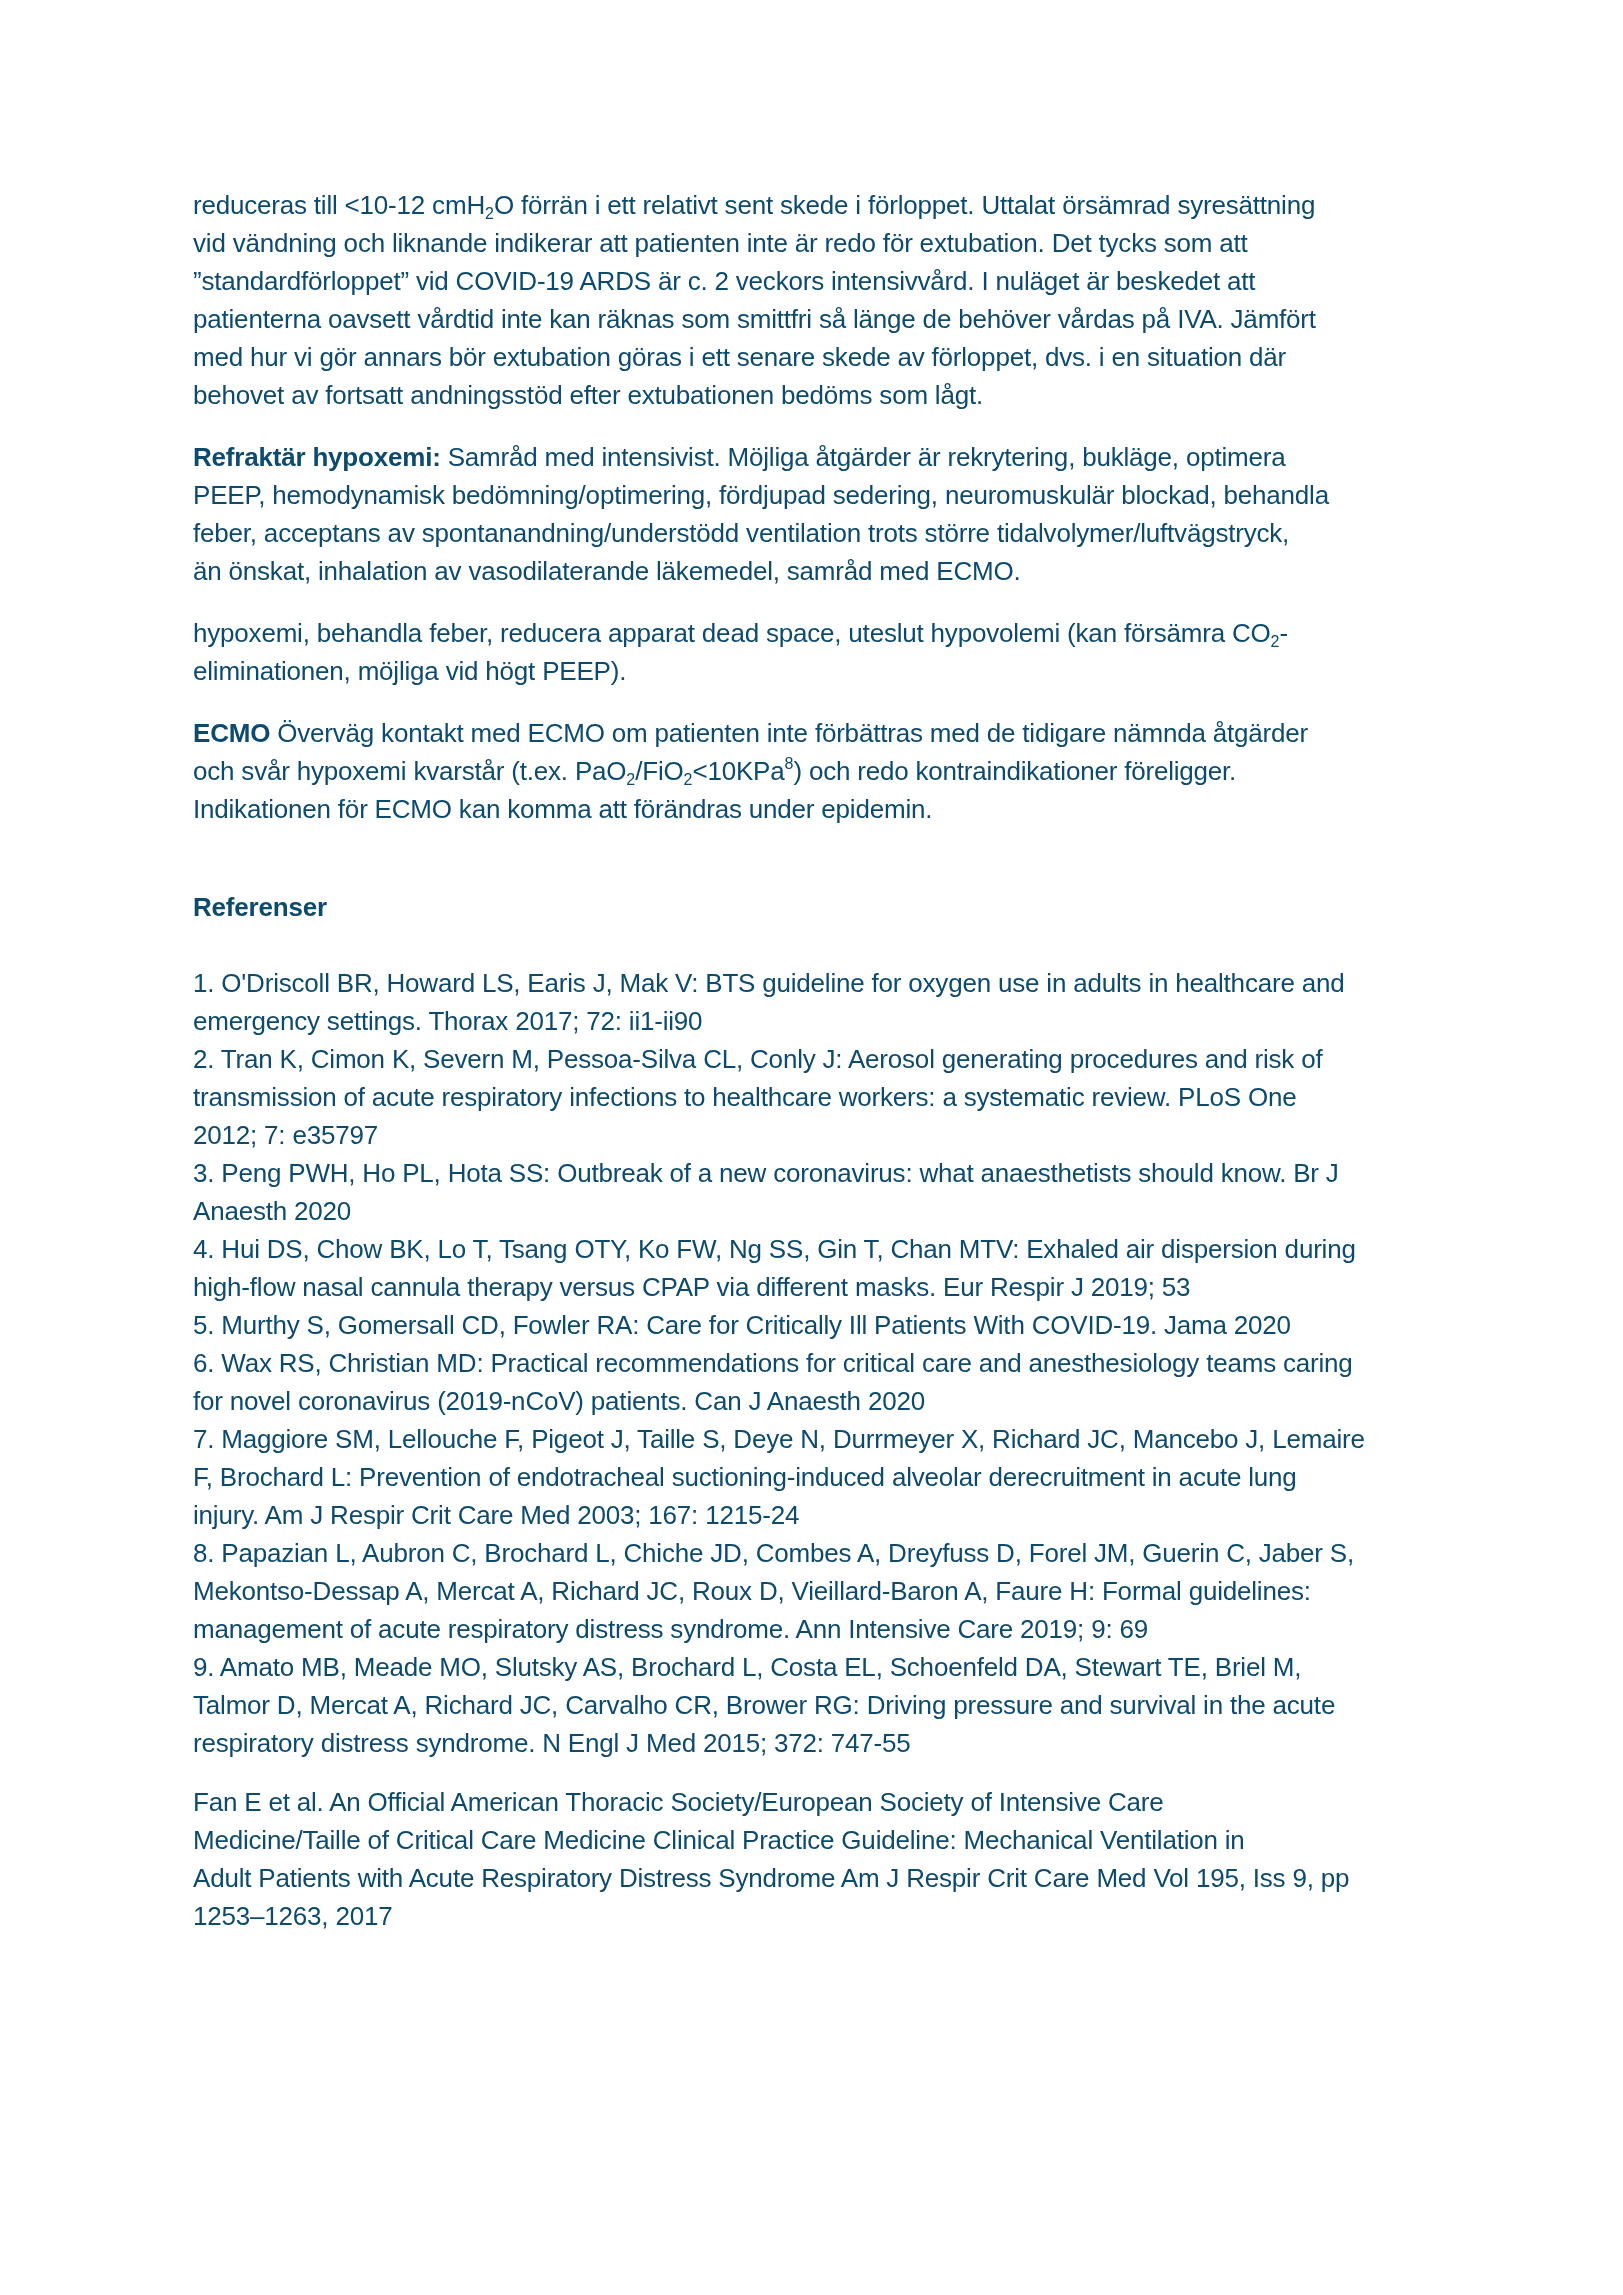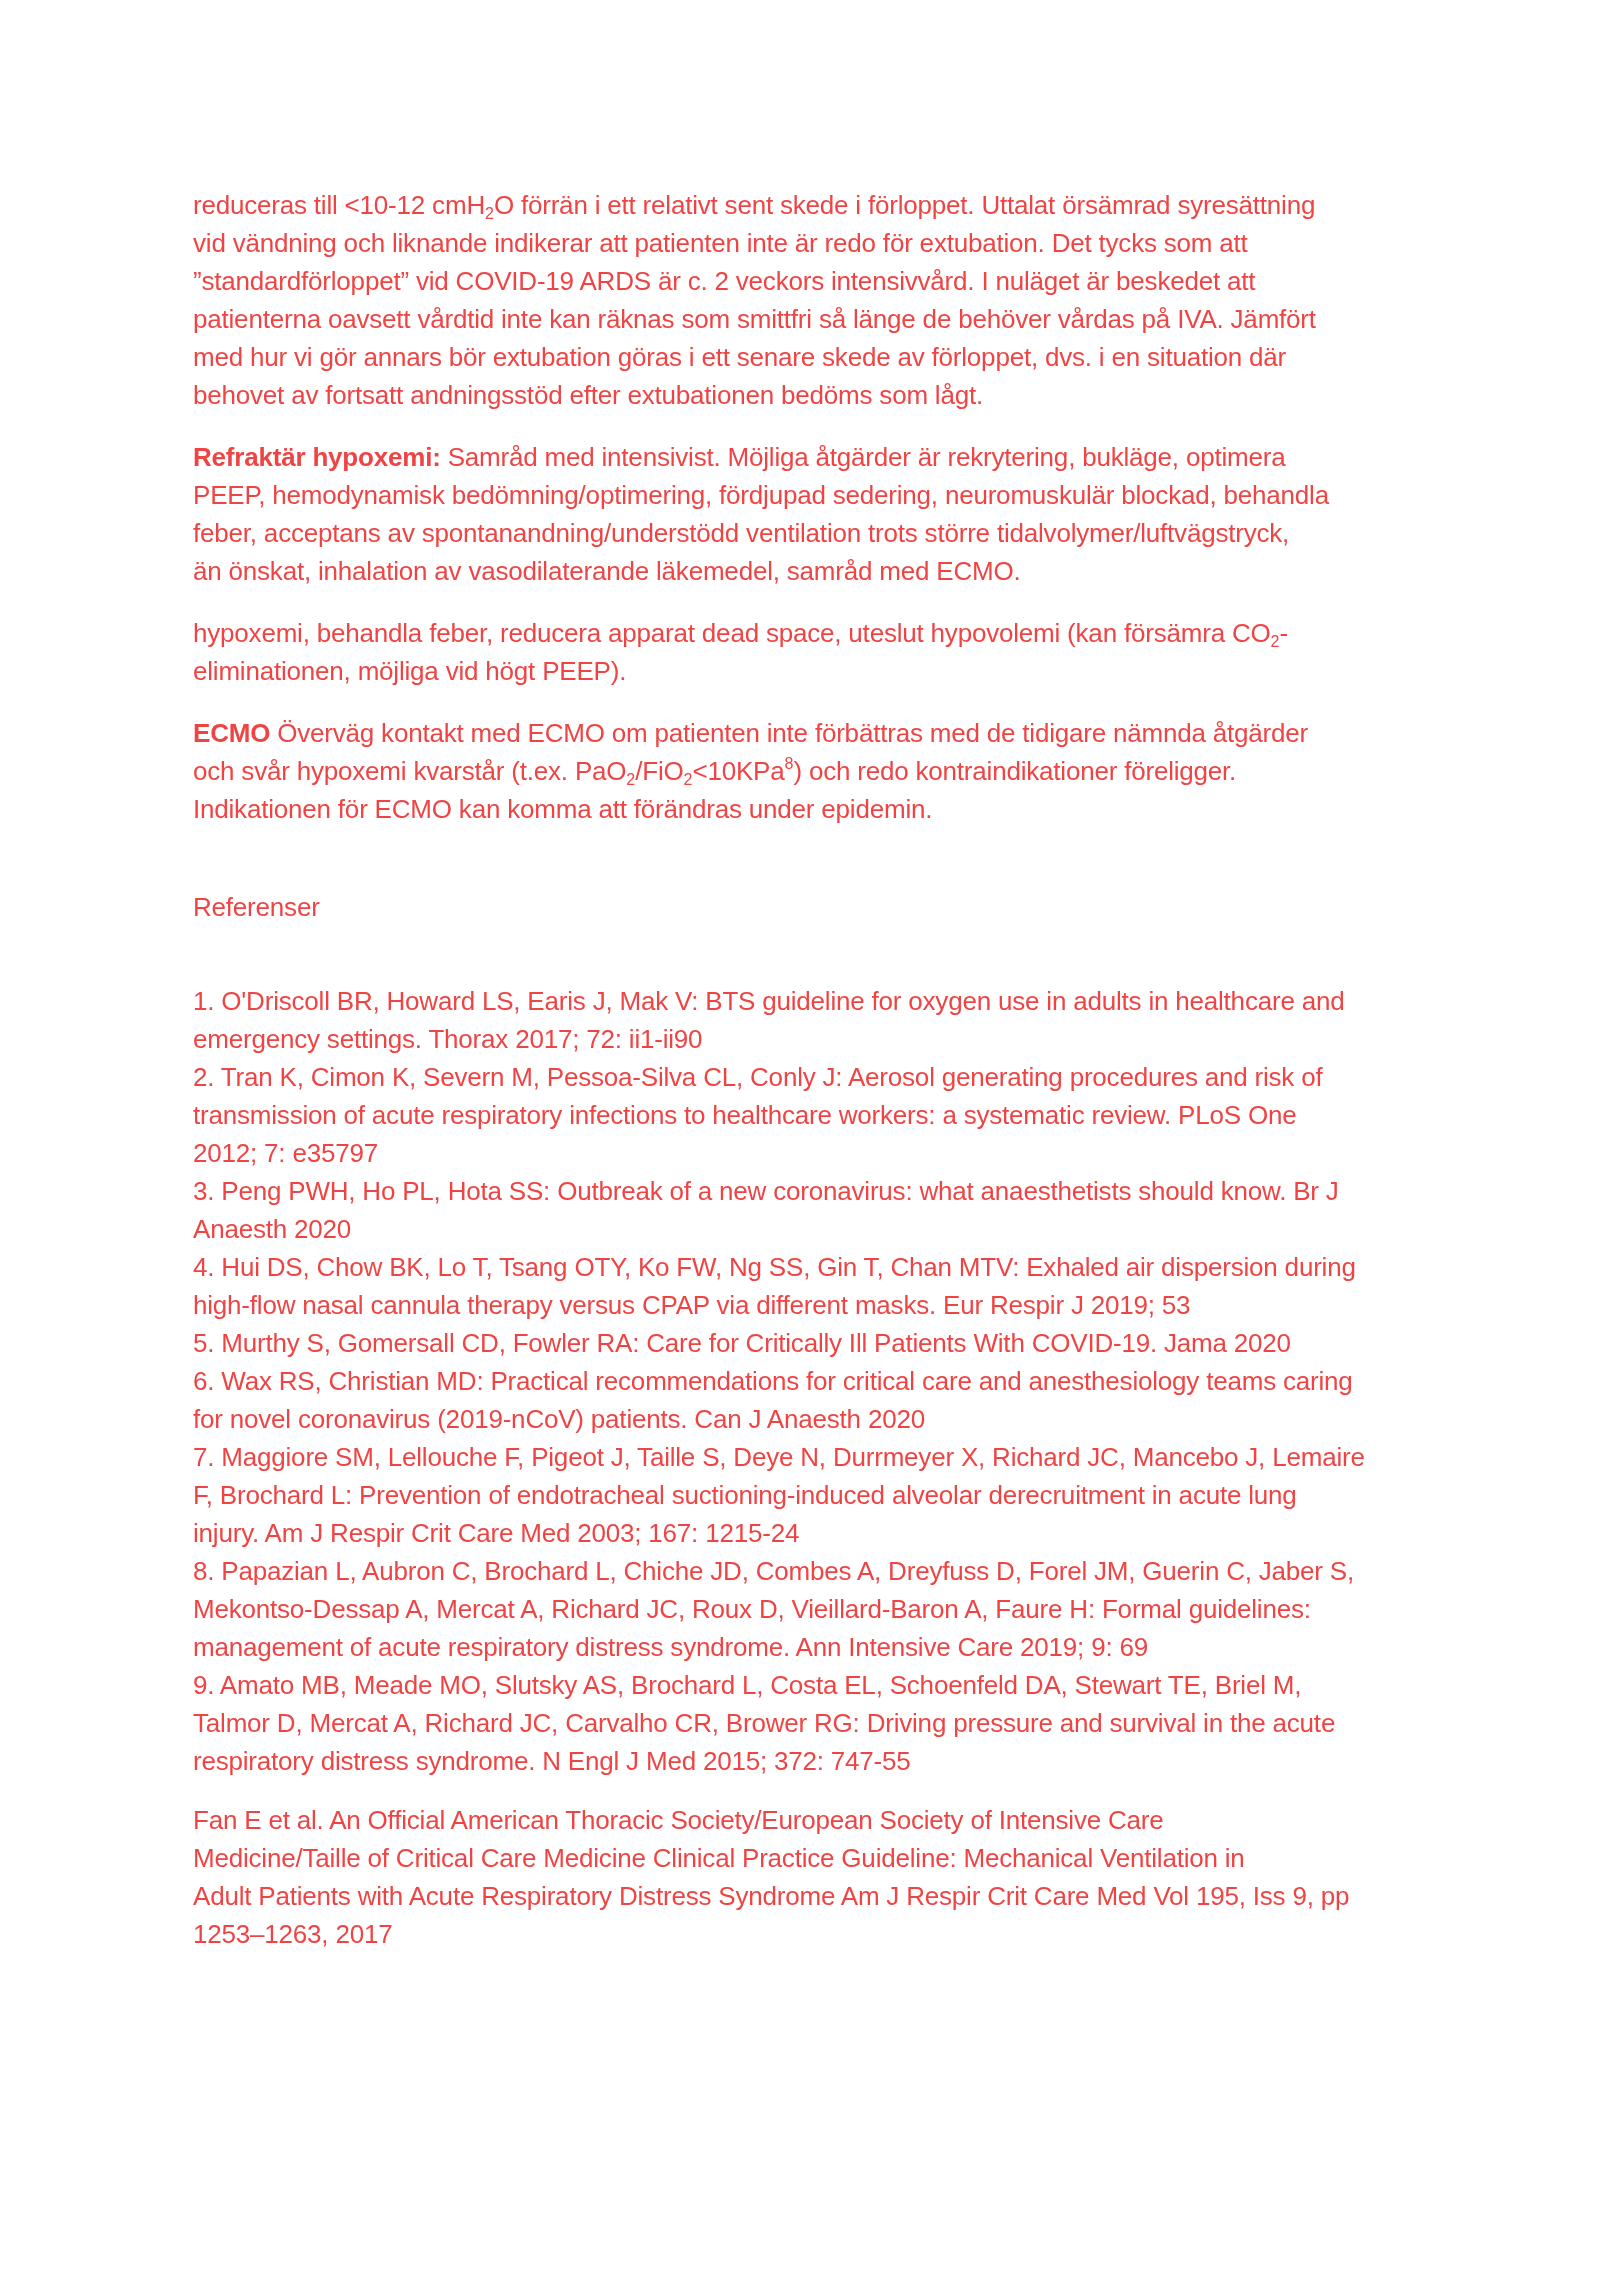--- a/index.html
+++ b/index.html
@@ -7,37 +7,37 @@
     padding: 0;
     background: #ffffff;
   }
   .page {
     position: relative;
     width: 1623px;
     height: 2065px;
     background: #ffffff;
     overflow: hidden;
     font-family: "Liberation Sans", sans-serif;
-    color: #ef4444;
+    color: #0c4a6e;
   }
   .content {
     position: absolute;
     left: 193px;
     top: 186px;
     width: 1294px;
     font-size: 26px;
     line-height: 38px;
     letter-spacing: -0.2px;
   }
   .block { margin: 0; }
   .block.paragraph { margin-bottom: 24px; }
   .block.heading {
-    font-weight: normal;
+    font-weight: bold;
     margin-top: 60px;
-    margin-bottom: 56px;
+    margin-bottom: 38px;
   }
   .block.references { margin-bottom: 20.7px; }
   .block.closing { margin-bottom: 16px; }
   .line { white-space: pre; }
   .line b { font-weight: bold; }
   .line sub, .line sup {
     font-size: 16px;
     letter-spacing: 0;
     line-height: 0;
   }

